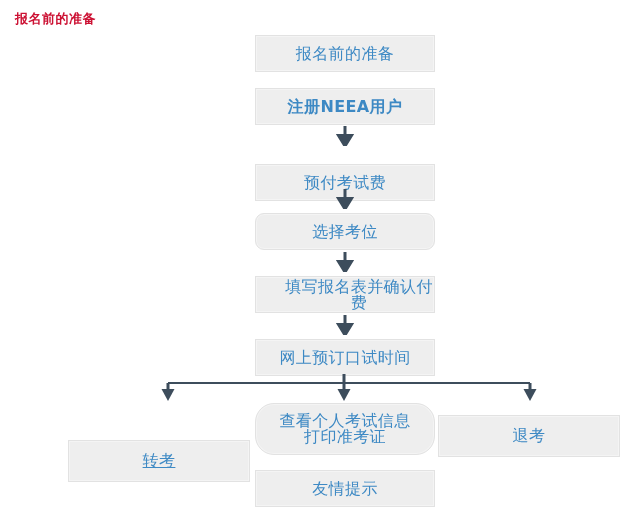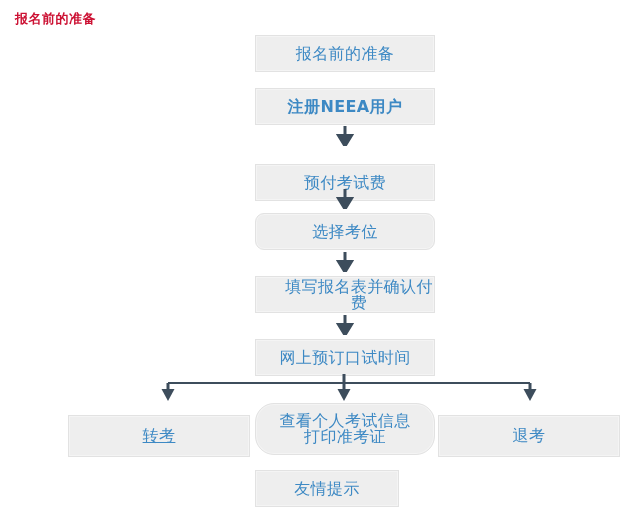--- a/index.html
+++ b/index.html
@@ -67,42 +67,42 @@
   .n1 { top: 35px; }
   .n2 { top: 88px; font-weight: bold; }
   .n3 { top: 164px; }
   .n4 { top: 213px; border-radius: 9px; }
   .n5 { top: 276px; padding-left: 28px; }
   .n6 { top: 339px; }
 
   
   .node-left {
     left: 68px;
-    top: 415px;
+    top: 440px;
     width: 182px;
     height: 42px;
     text-decoration: underline;
   }
   .node-center {
     left: 255px;
     top: 403px;
     width: 180px;
     height: 52px;
     border-radius: 19px;
   }
   .node-right {
     left: 438px;
     top: 415px;
     width: 182px;
     height: 42px;
   }
   .node-bottom {
     left: 255px;
     top: 470px;
-    width: 144px;
+    width: 180px;
     height: 37px;
   }
 
   
   .arrow {
     position: absolute;
     width: 18px;
     height: 20px;
     left: 0;
     top: 0;

